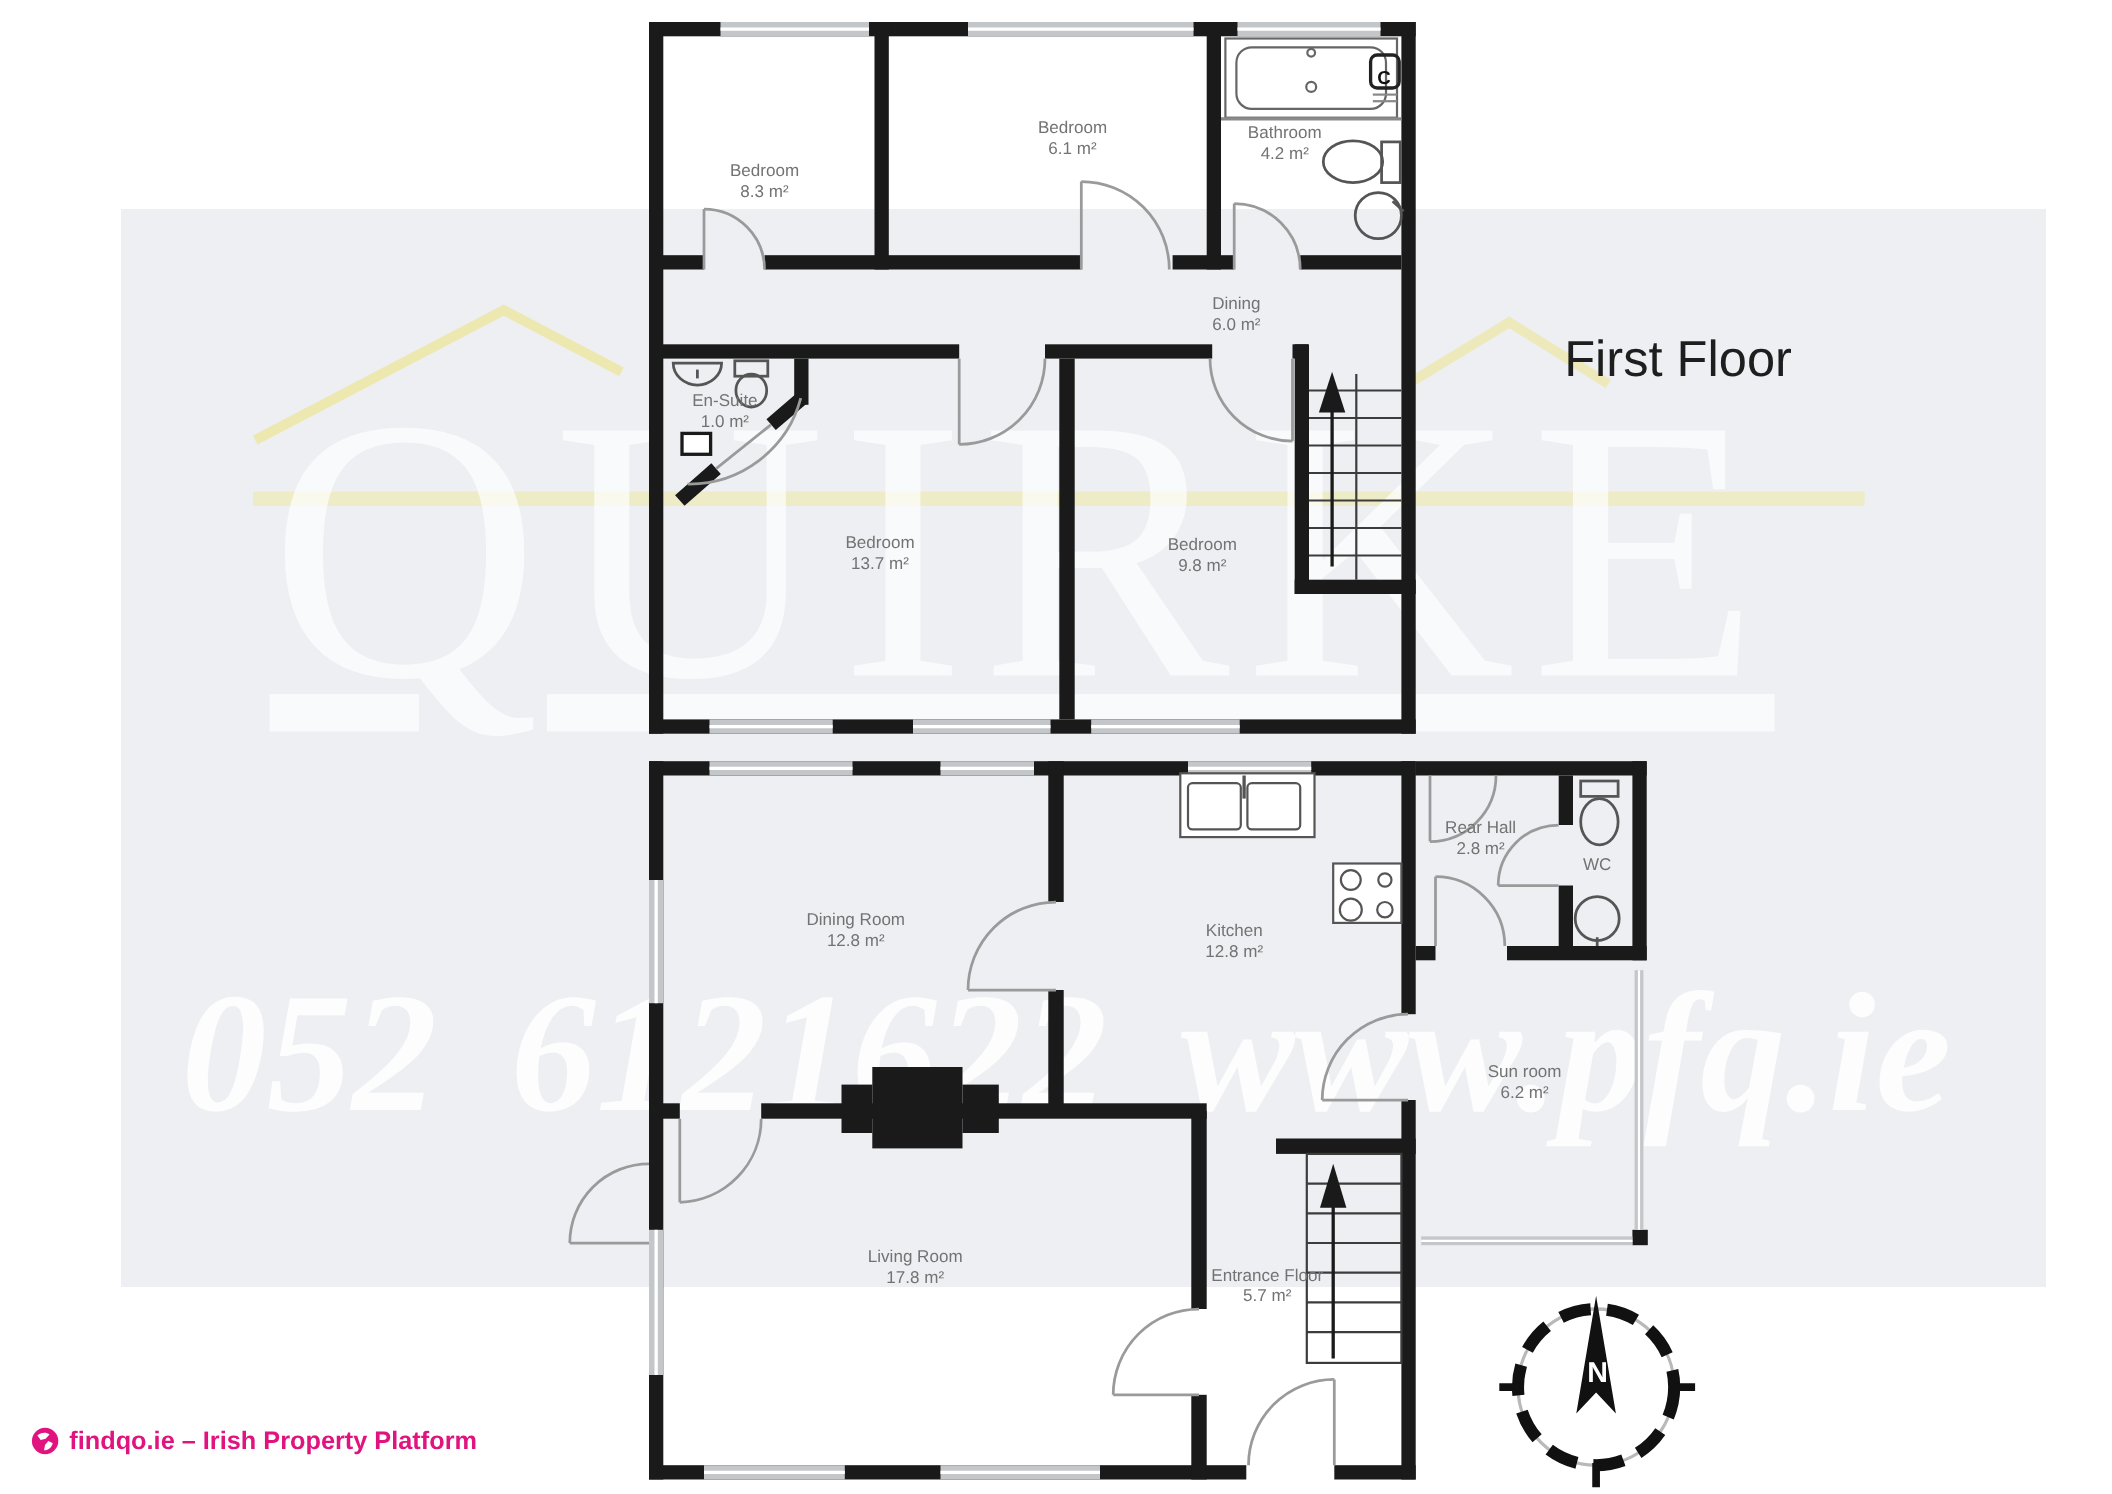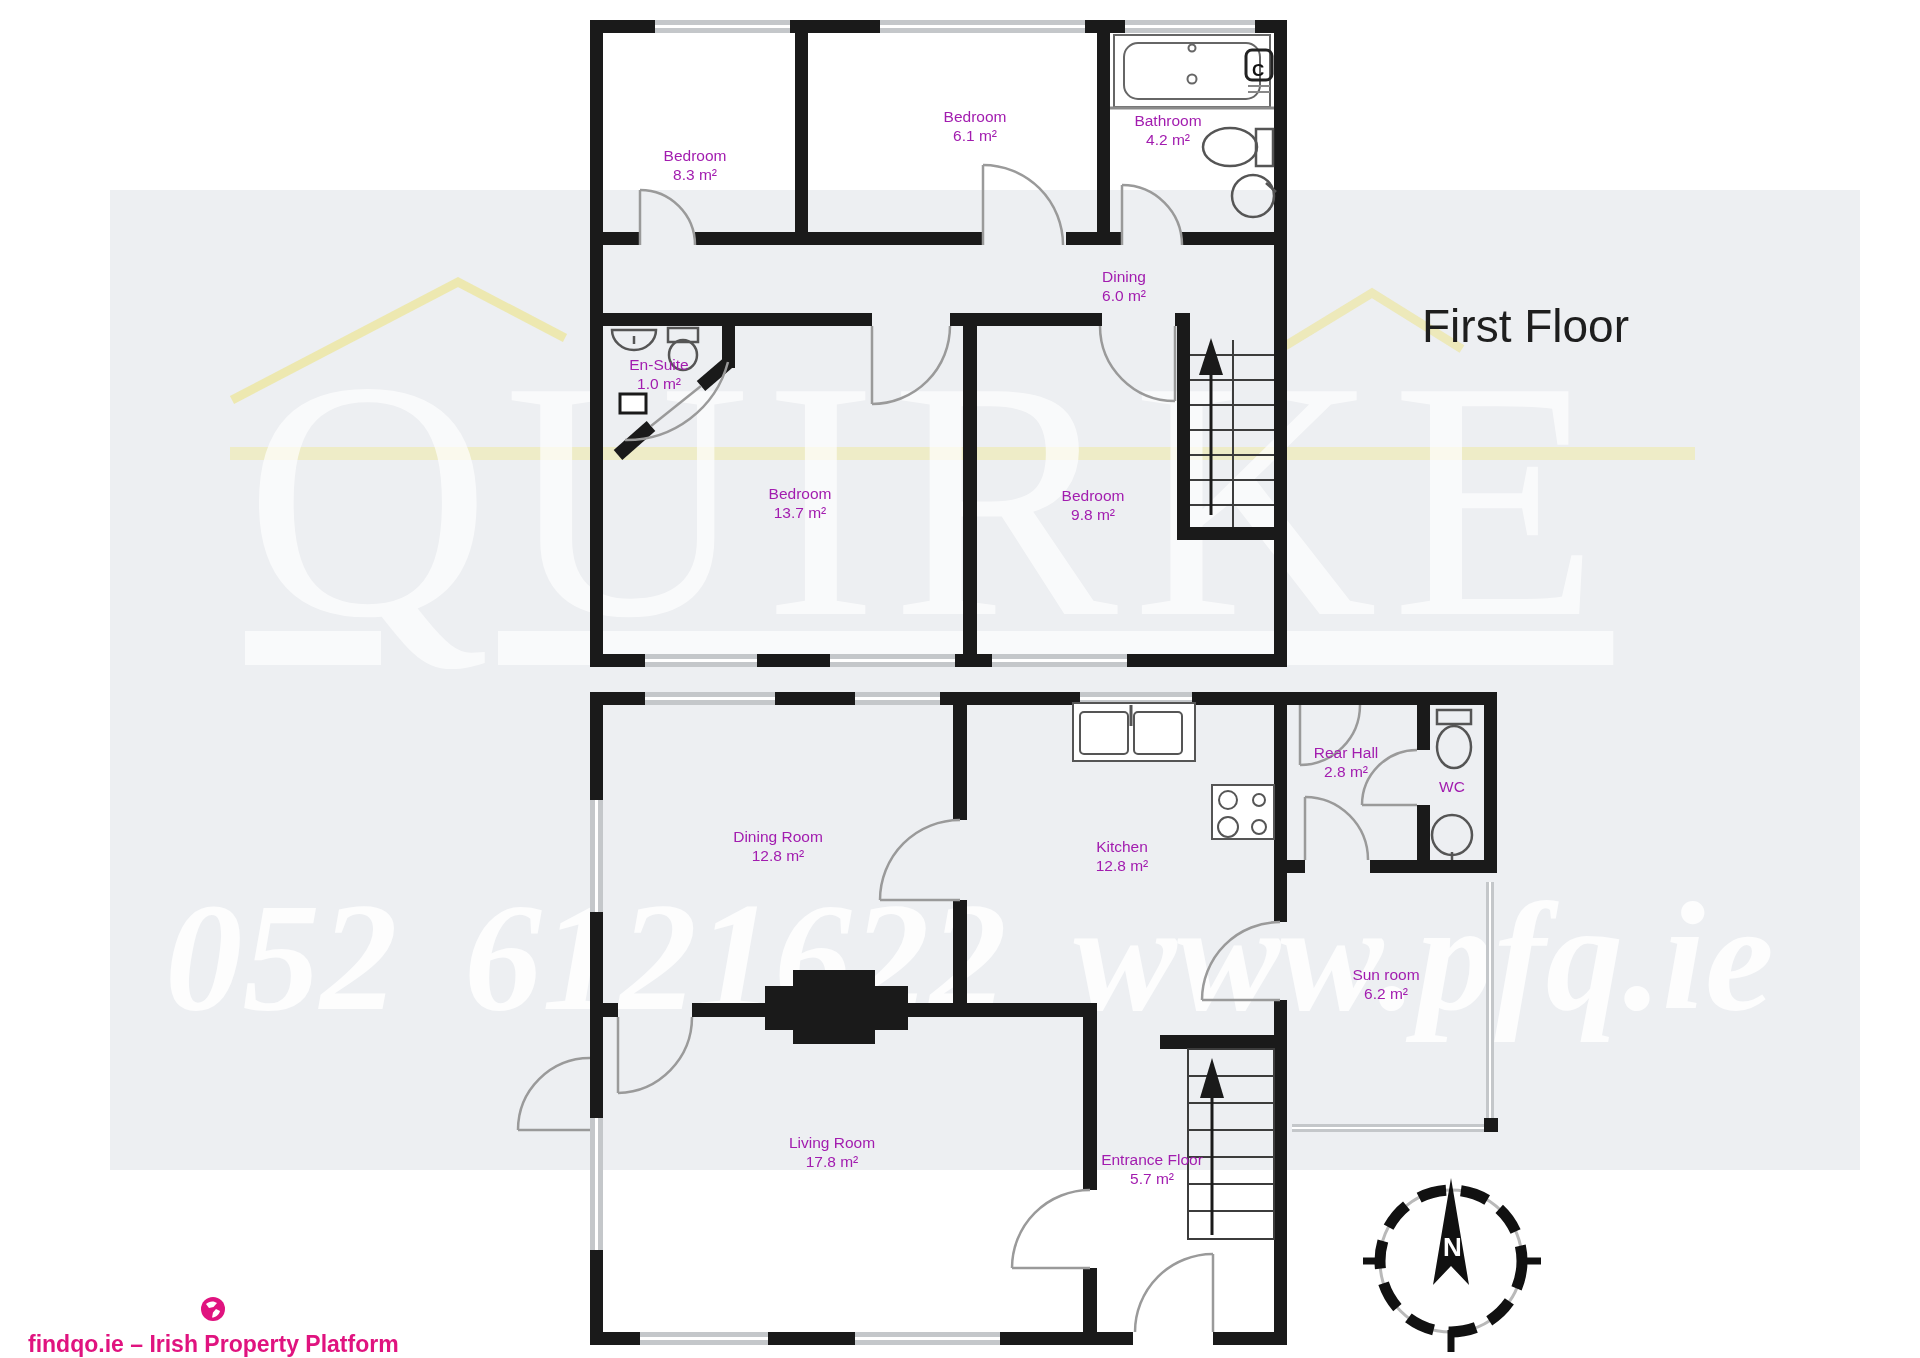--- a/index.html
+++ b/index.html
@@ -8,27 +8,27 @@
   .panel{position:absolute;left:110px;top:190px;width:1750px;height:980px;background:#edeff2;z-index:0;}
   .wm-roof{position:absolute;left:0;top:0;z-index:1;}
   .wm-quirke{position:absolute;left:245px;top:330px;z-index:2;
     font-family:"Liberation Serif",serif;font-size:340px;line-height:1;letter-spacing:14px;
     color:rgba(255,255,255,0.68);white-space:nowrap;text-decoration:underline;}
   .wm-contact{position:absolute;left:165px;top:880px;z-index:2;
     font-family:"Liberation Serif",serif;font-weight:bold;font-size:155px;line-height:1;
     color:rgba(255,255,255,0.85);white-space:nowrap;word-spacing:28px;font-style:italic;}
   #plan{position:absolute;left:0;top:0;z-index:3;}
   .room-label{position:absolute;transform:translate(-50%,-50%);text-align:center;z-index:6;
-    font-size:15.5px;line-height:1.22;color:#a21caf;white-space:nowrap;}
+    font-size:15.5px;line-height:1.22;color:#737373;white-space:nowrap;}
   .room-label span{display:block;}
   .floor-title{position:absolute;z-index:6;font-size:46px;line-height:1.32;color:#1e1e1e;}
   #title-first{left:1422px;top:296px;}
   #title-ground{left:1553px;top:882px;width:210px;}
   #footer-brand{position:absolute;left:28px;top:1296px;z-index:6;display:flex;align-items:center;gap:9px;
-    color:#e0137f;font-size:23px;font-weight:600;flex-direction:column;}
+    color:#e0137f;font-size:23px;font-weight:600;}
 </style>
 </head>
 <body>
 
 <div id="stage">
 
   <div class="panel"></div>
 
   <svg class="wm-roof" width="1920" height="1358">
     <polyline points="232,400 458,282 565,338" fill="none" stroke="rgba(236,229,148,0.7)" stroke-width="9"></polyline>

